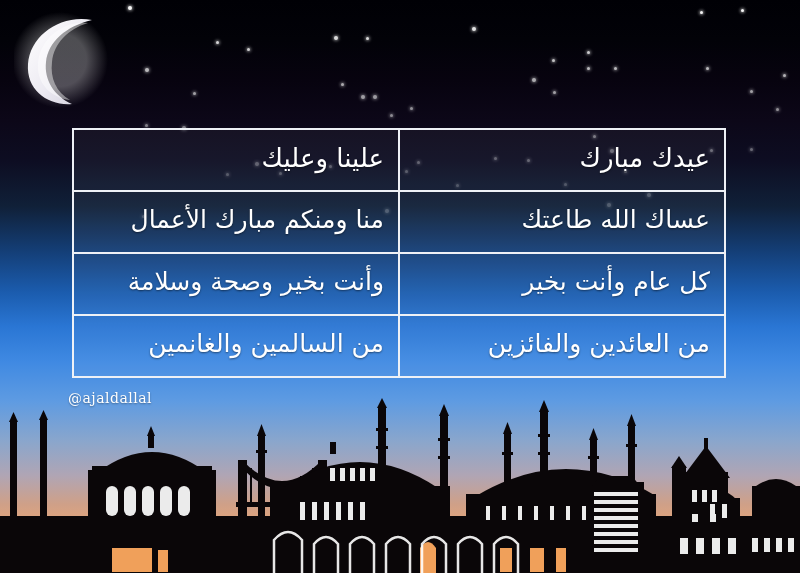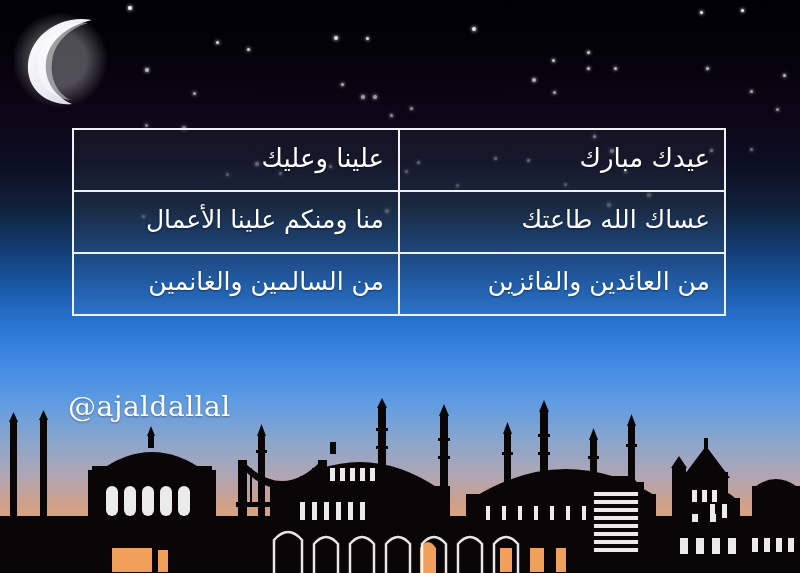--- a/index.html
+++ b/index.html
@@ -104,21 +104,21 @@
   #greetings-table tr:nth-child(1) td { font-size: 26px; }
   #greetings-table tr:nth-child(5) td { color: #fdfdfe; padding-left: 37px; }
 
   
   #watermark {
     position: absolute;
     left: 68px;
     top: 390px;
     color: #ffffff;
     font-family: "DejaVu Serif", serif;
-    font-size: 28px;
+    font-size: 14px;
     letter-spacing: 0.5px;
     text-shadow: 0 1px 2px rgba(0,0,0,0.35);
   }
 
   
   #skyline {
     position: absolute;
     left: 0;
     bottom: 0;
     width: 800px;
@@ -197,22 +197,26 @@
     <path d="M74 15 C50 12 26 30 24 55 C22 76 38 90 56 92 C42 84 36 70 38 54 C40 35 54 21 74 15 Z" fill="#ffffff" opacity="0.45"></path>
   </svg>
 
   <table id="greetings-table">
     <tbody>
       <tr>
         <td>علينا وعليك</td>
         <td>عيدك مبارك</td>
       </tr>
       <tr>
-        <td>منا ومنكم علينا الأعمال</td>
+        <td>منا ومنكم مبارك الأعمال</td>
         <td>عساك الله طاعتك</td>
+      </tr>
+      <tr>
+        <td>وأنت بخير وصحة وسلامة</td>
+        <td>كل عام وأنت بخير</td>
       </tr>
       <tr>
         <td>من السالمين والغانمين</td>
         <td>من العائدين والفائزين</td>
       </tr>
     </tbody>
   </table>
 
   <div id="watermark">@ajaldallal</div>
 

